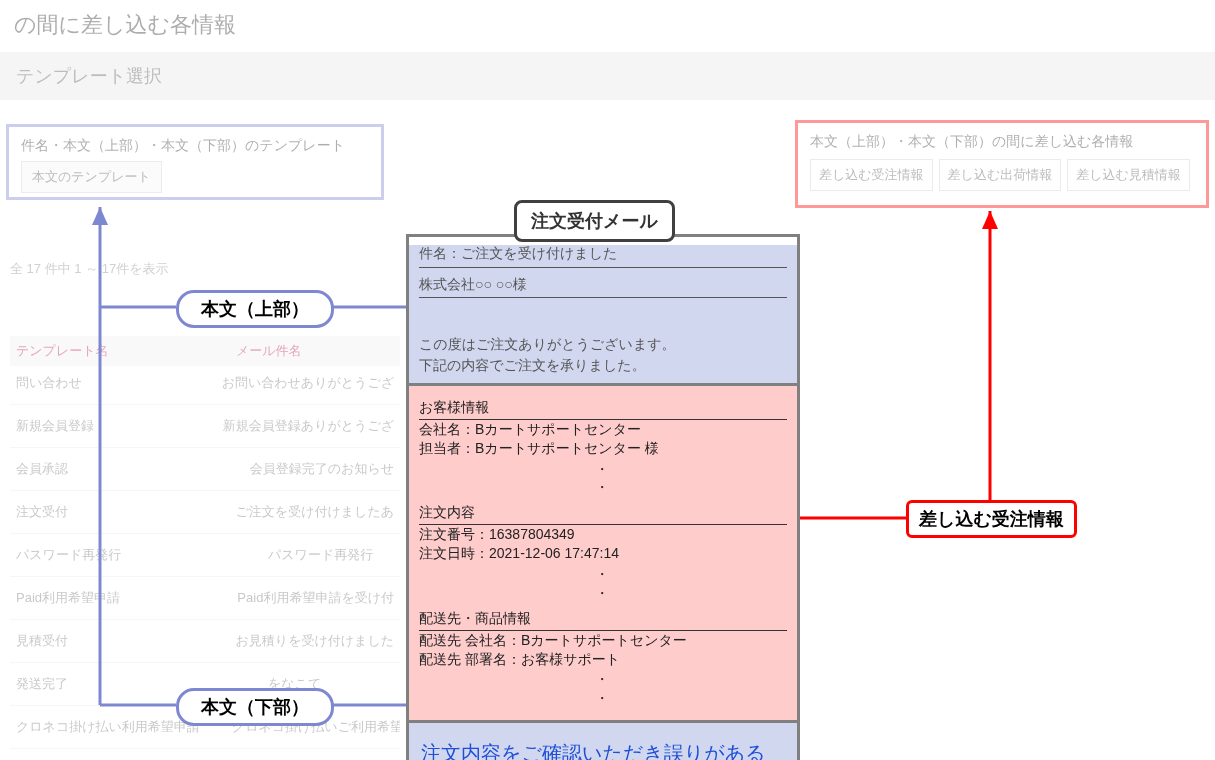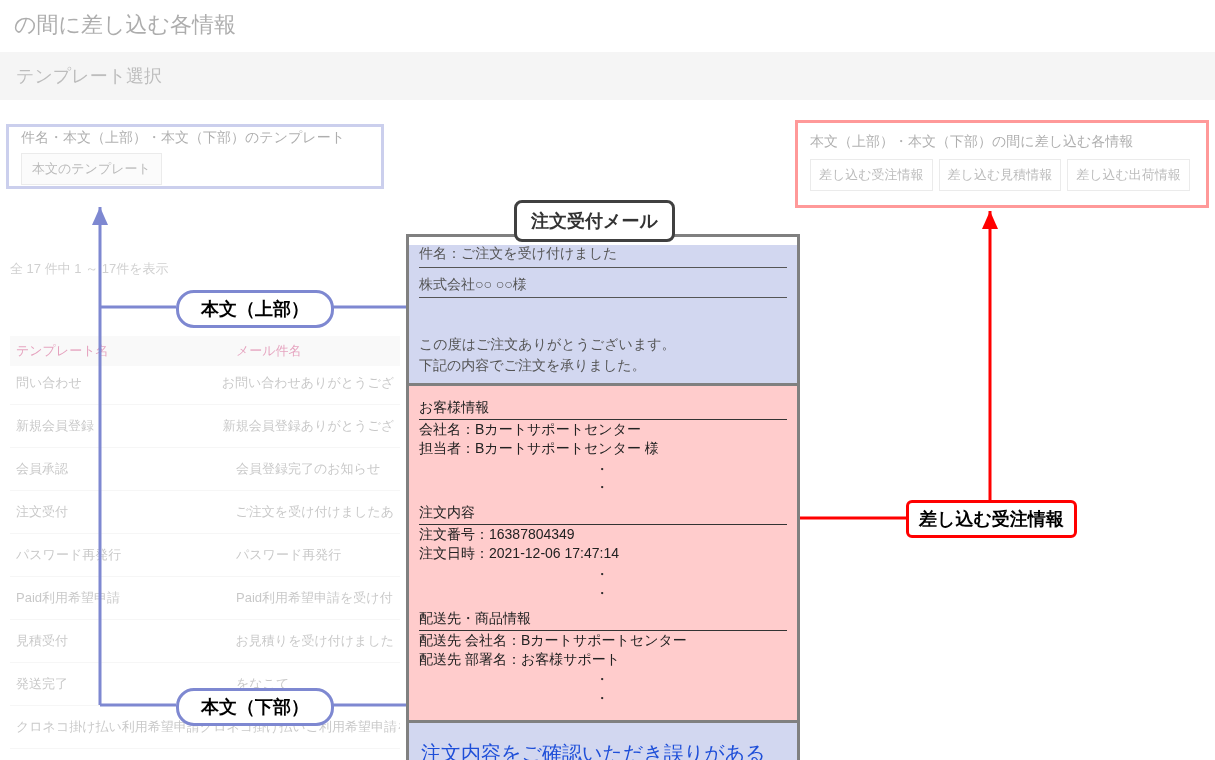--- a/index.html
+++ b/index.html
@@ -28,24 +28,24 @@
   .section-bar {
     background: #e7e7e7;
     padding: 12px 16px;
     font-size: 18px;
     color: #5a5a5a;
   }
   
   .left-blue-box {
     position: absolute;
     left: 6px; top: 124px;
-    width: 378px; height: 65px;
+    width: 378px; height: 76px;
     border: 3px solid #7e88d1;
     background: #fff;
-    padding: 2px 12px;
+    padding: 10px 12px;
     z-index: 5;
   }
   .left-blue-box .label { font-size: 14px; color: #353535; }
   .left-blue-box .btn {
     display: inline-block;
     margin-top: 6px;
     padding: 6px 10px;
     border: 1px solid #ccc;
     background: #f6f6f6;
     font-size: 13px;
@@ -95,20 +95,21 @@
     left: 10px; top: 362px;
     width: 390px;
   }
   .tbl-row {
     display: flex;
     font-size: 13px; color: #777;
     padding: 12px 6px;
     border-bottom: 1px solid #e8e8e8;
     white-space: nowrap;
     overflow: hidden;
+    gap: 32px;
   }
   .tbl-row .c1 { width: 220px; }
   .tbl-row .c2 { flex: 1; }
   
   .diagram {
     position: absolute;
     left: 406px; top: 234px;
     width: 394px;
     border: 3px solid #808080;
     z-index: 20;
@@ -237,22 +238,22 @@
 
 <div class="left-blue-box">
   <div class="label">件名・本文（上部）・本文（下部）のテンプレート</div>
   <span class="btn">本文のテンプレート</span>
 </div>
 
 <div class="right-red-box">
   <div class="label">本文（上部）・本文（下部）の間に差し込む各情報</div>
   <div class="btns">
     <span class="btn">差し込む受注情報</span>
+    <span class="btn">差し込む出荷情報</span>
     <span class="btn">差し込む見積情報</span>
-    <span class="btn">差し込む出荷情報</span>
   </div>
 </div>
 
 <div class="overlay"></div>
 
 <div class="diagram">
   <div class="upper">
     <div class="subject">件名：ご注文を受け付けました</div>
     <div class="upper-body">
       <div class="line1">株式会社○○ ○○様</div>

